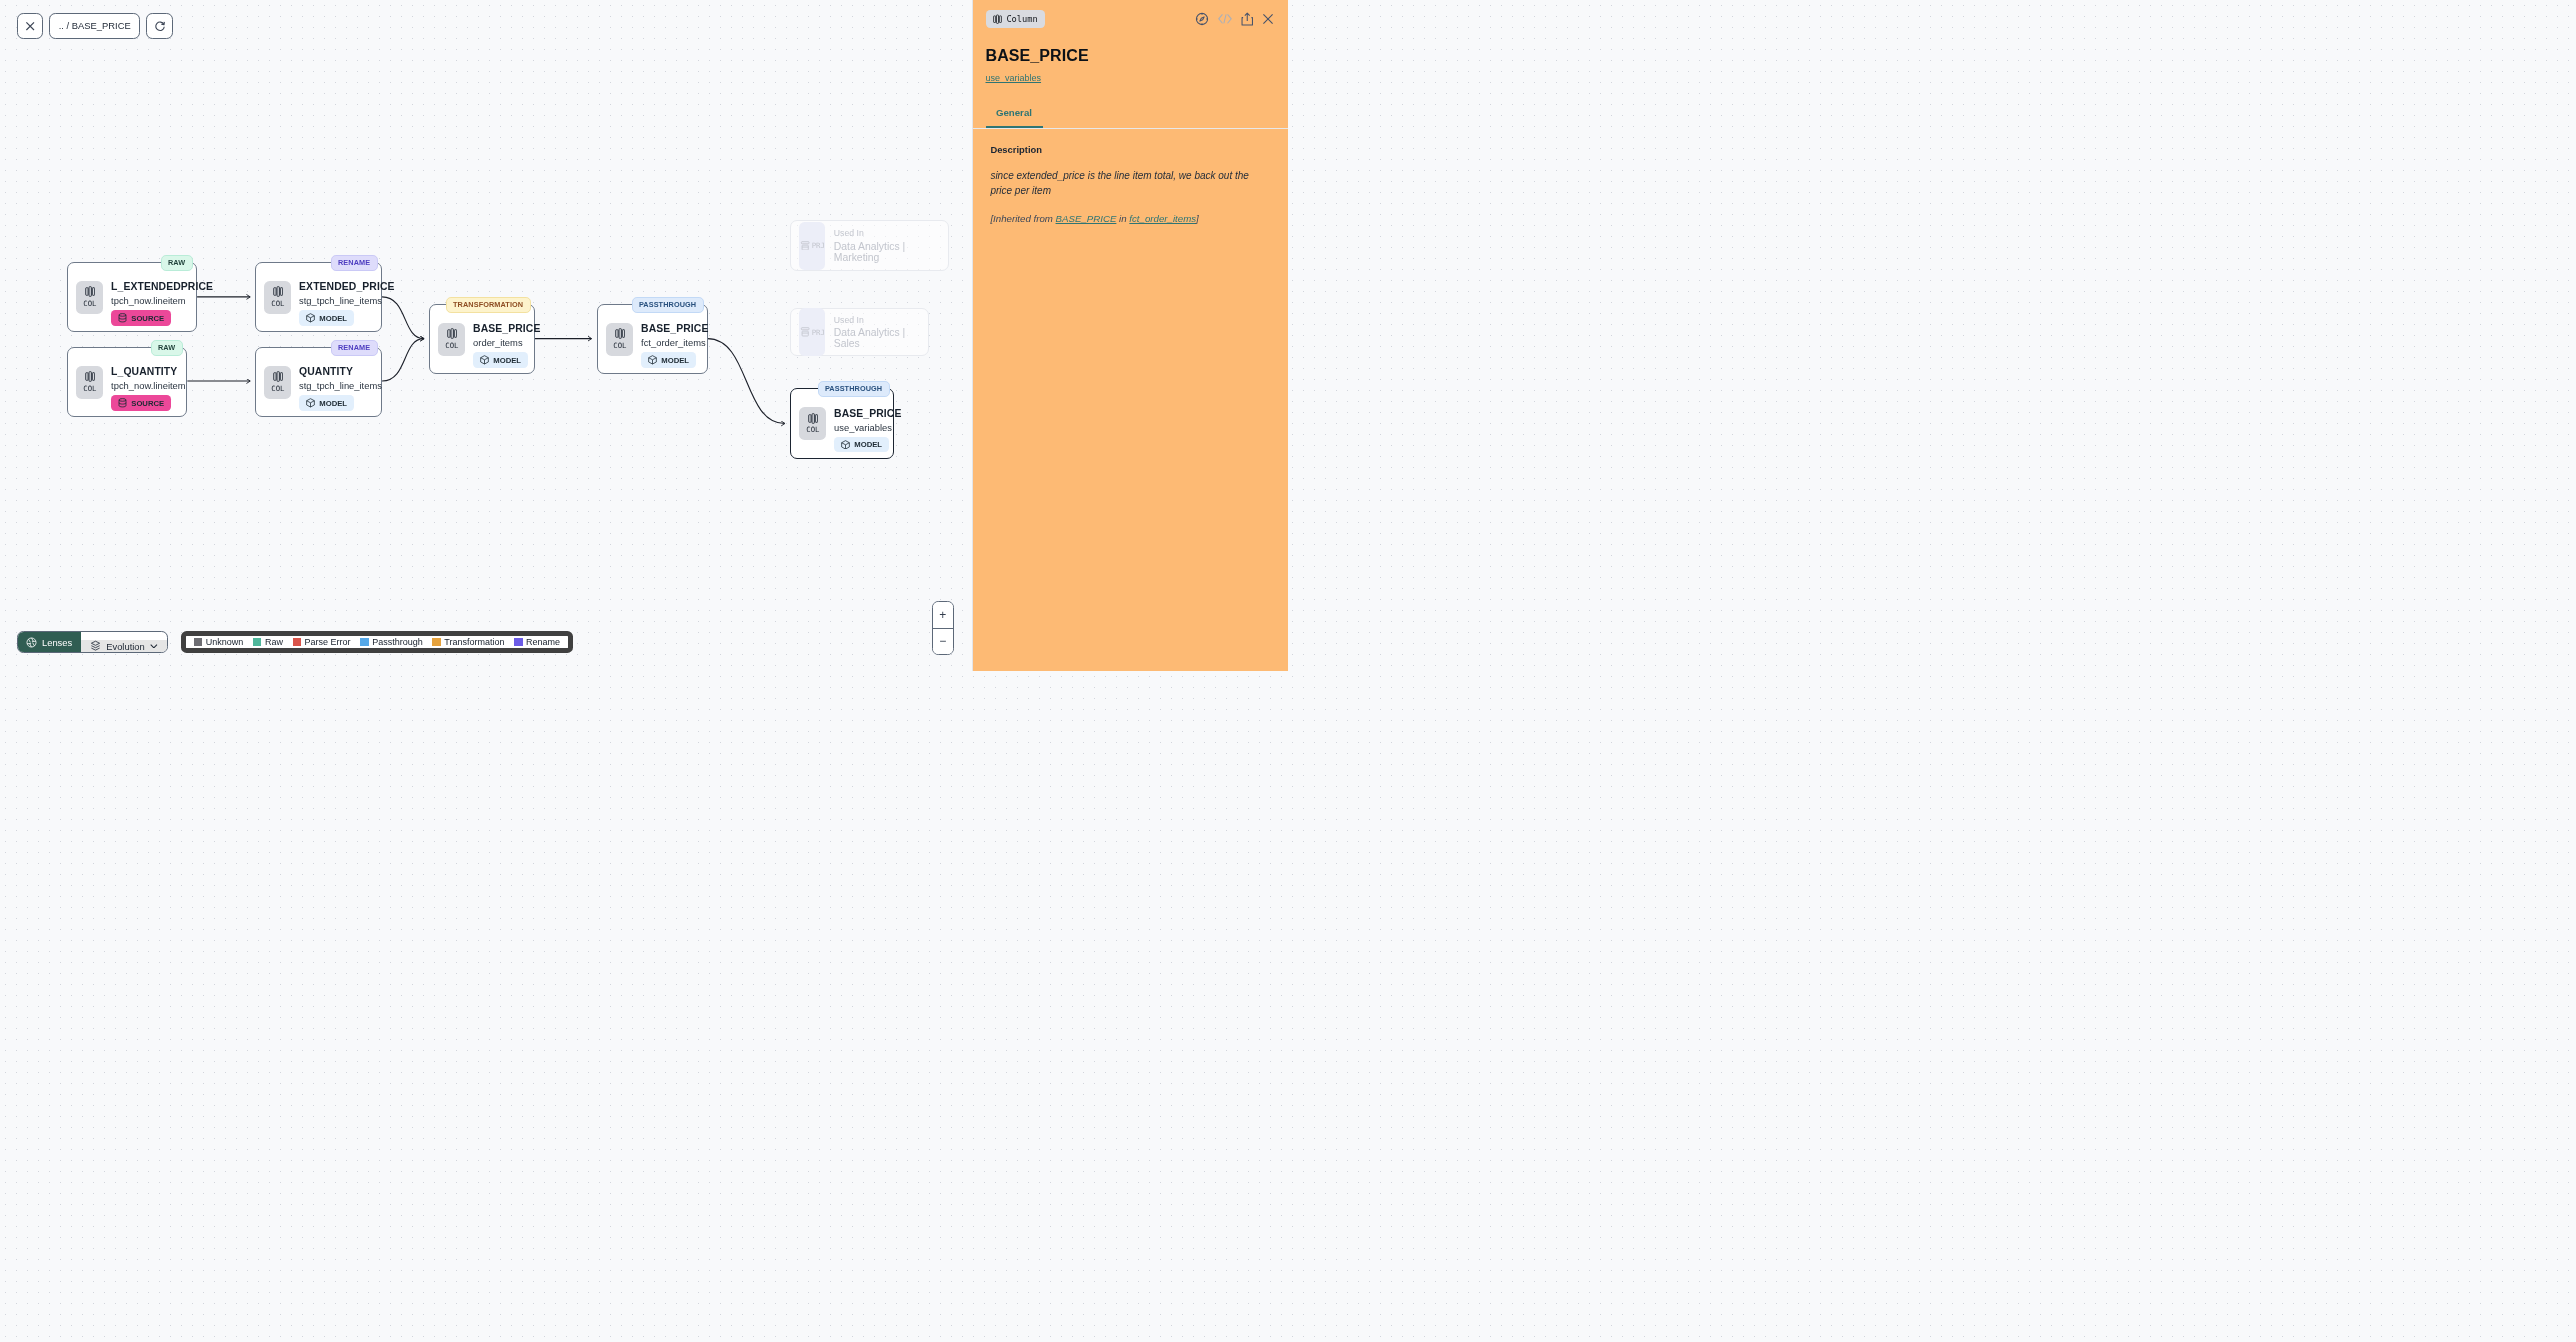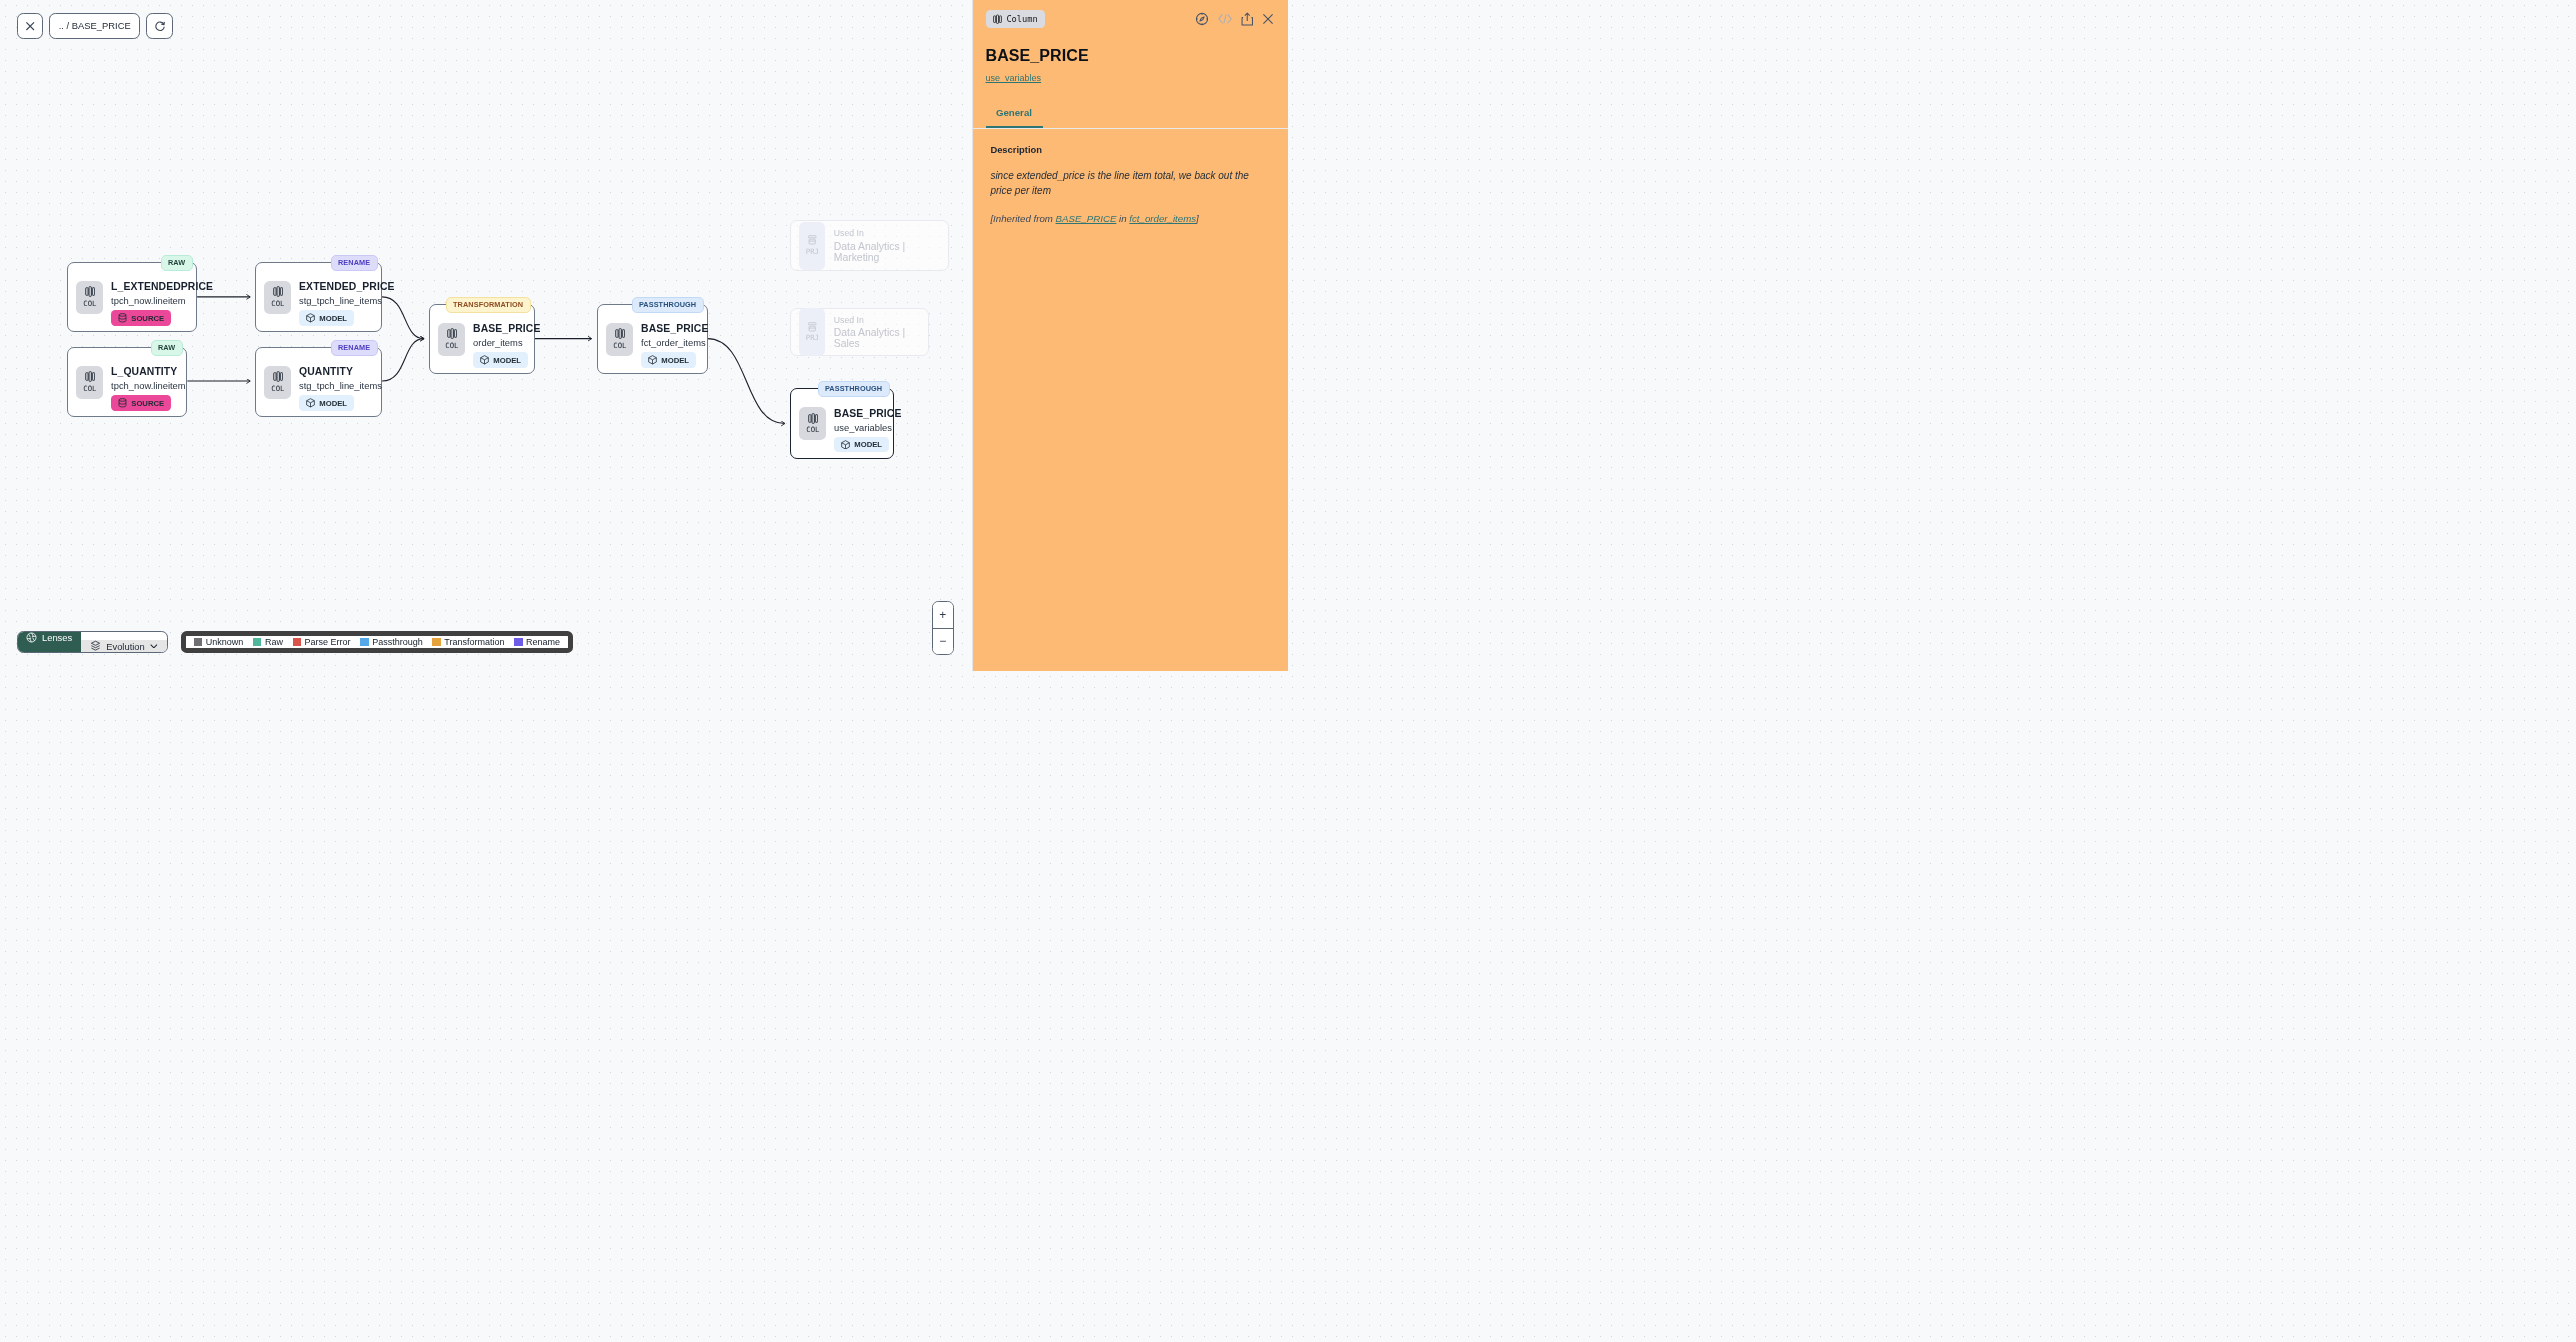--- a/index.html
+++ b/index.html
@@ -54,32 +54,32 @@
   .type-transformation { background:#fdf3cc; border-color:#f3e1a0; color:#8d4c22; }
   .type-passthrough { background:#ddeafb; border-color:#c2d9f6; color:#28507e; }
 
   .usedin-node {
     position:absolute; background:rgba(255,255,255,.55); border:1px solid #e8eaef;
     border-radius:7px; display:flex; align-items:center; gap:8.4px; padding:7px 11px 7px 8.4px;
     z-index:5; color:#c2c5cd;
   }
   .prj-badge {
     background:#ecEEf8; background:#eceef8; border-radius:5.6px; width:26px; min-width:26px; height:48px;
-    display:flex; flex-direction:column; align-items:center; justify-content:center; gap:1.4px; font-size:7.3px;
+    display:flex; flex-direction:row; align-items:center; justify-content:center; gap:1.4px; font-size:7.3px;
   }
   .usedin-label { font-size:8.7px; margin-bottom:2.1px; }
   .usedin-project { font-size:10.4px; }
 
   
   svg.edges { position:absolute; left:0; top:0; z-index:6; pointer-events:none; }
 
   
   .bl-bar { position:absolute; left:16.7px; bottom:18px; display:flex; gap:12.5px; align-items:center; z-index:30; }
   .lens-group { display:flex; border:1px solid #5c6878; border-radius:6.3px; overflow:hidden; background:#fff; height:22px; }
-  .lens-btn { display:flex; align-items:flex-start; gap:4.9px; color:#fff; font-size:9.4px; padding:0 8.4px; border:none; cursor:pointer; }
+  .lens-btn { display:flex; align-items:center; gap:4.9px; color:#fff; font-size:9.4px; padding:0 8.4px; border:none; cursor:pointer; }
   .evo-btn { display:flex; align-items:center; gap:5.6px; background:#e5e5e5; color:#222b38; font-size:9.4px; padding:0 9px; border:none; cursor:pointer;margin-top:8px; }
   .legend {
     display:flex; align-items:center; gap:9.7px; background:#fff; border:5px solid #404040;
     border-radius:5.6px; height:21.6px; padding:0 8.4px; font-size:9px; color:#17202c;
   }
   .legend-item { display:flex; align-items:center; gap:3.5px; }
   .legend-swatch { width:8.4px; height:8.4px; display:inline-block; }
 
   
   .zoom-ctl {

